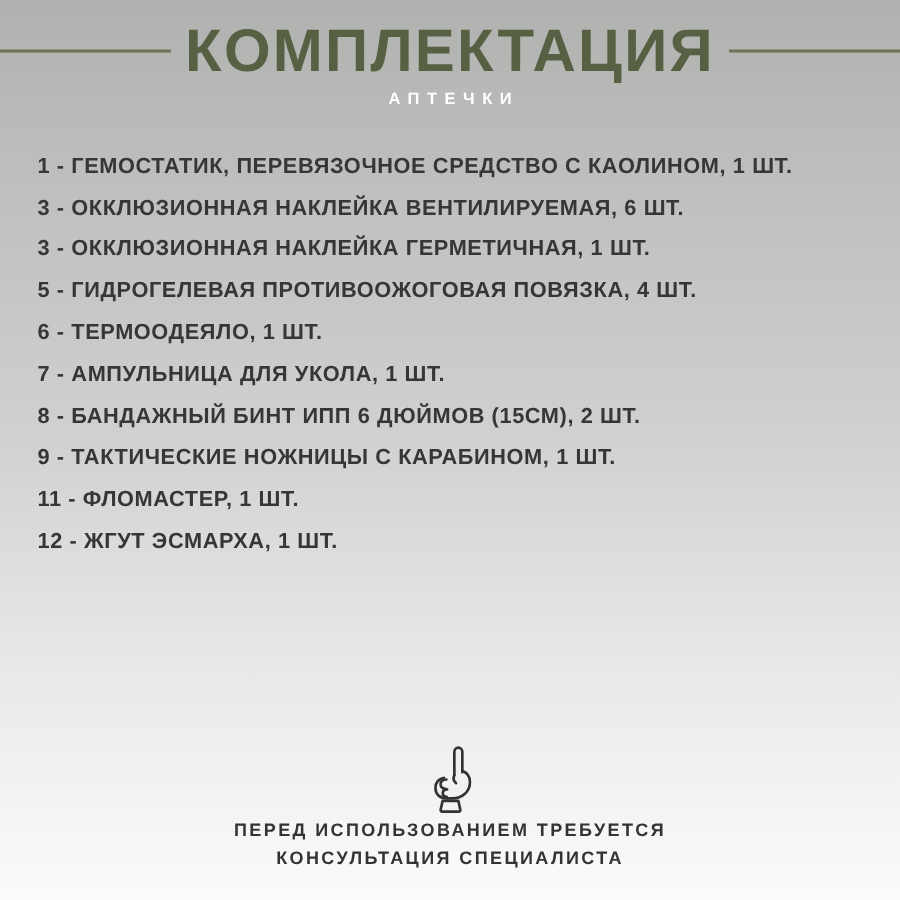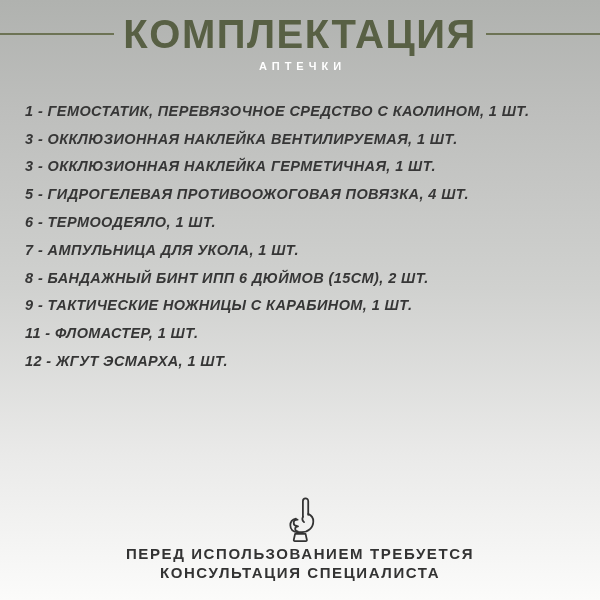--- a/index.html
+++ b/index.html
@@ -25,47 +25,47 @@
     font-size: 11px; font-weight: 700; letter-spacing: 5px; text-indent: 5px;
     color: #ffffff;
   }
 
   
   .list { position: absolute; top: 97px; left: 25px; right: 6px; }
   .row {
     height: 27.8px;
     display: flex; align-items: center;
     font-size: 14.5px; font-weight: 700; letter-spacing: 0.4px;
-    color: #363636; white-space: nowrap; font-style: italic;
+    color: #363636; white-space: nowrap;
   }
 
   
   .hand-wrap { position: absolute; top: 495px; left: 0; width: 600px; text-align: center; }
   .note {
     position: absolute; top: 544px; left: 0; width: 600px;
     text-align: center;
-    font-size: 15px; font-weight: 700; letter-spacing: 1.6px;
+    font-size: 12px; font-weight: 700; letter-spacing: 1.6px;
     line-height: 19px; color: #333333;
   }
 </style>
 </head>
 <body>
 
 <div class="header">
   <div class="title-row">
     <div class="rule"></div>
     <h1 class="title">КОМПЛЕКТАЦИЯ</h1>
     <div class="rule"></div>
   </div>
   <div class="subtitle">АПТЕЧКИ</div>
 </div>
 
 <div class="list">
   <div class="row">1 - ГЕМОСТАТИК, ПЕРЕВЯЗОЧНОЕ СРЕДСТВО С КАОЛИНОМ, 1 ШТ.</div>
-  <div class="row">3 - ОККЛЮЗИОННАЯ НАКЛЕЙКА ВЕНТИЛИРУЕМАЯ, 1 ШТ.</div>
+  <div class="row">3 - ОККЛЮЗИОННАЯ НАКЛЕЙКА ВЕНТИЛИРУЕМАЯ, 6 ШТ.</div>
   <div class="row">3 - ОККЛЮЗИОННАЯ НАКЛЕЙКА ГЕРМЕТИЧНАЯ, 1 ШТ.</div>
   <div class="row">5 - ГИДРОГЕЛЕВАЯ ПРОТИВООЖОГОВАЯ ПОВЯЗКА, 4 ШТ.</div>
   <div class="row">6 - ТЕРМООДЕЯЛО, 1 ШТ.</div>
   <div class="row">7 - АМПУЛЬНИЦА ДЛЯ УКОЛА, 1 ШТ.</div>
   <div class="row">8 - БАНДАЖНЫЙ БИНТ ИПП 6 ДЮЙМОВ (15СМ), 2 ШТ.</div>
   <div class="row">9 - ТАКТИЧЕСКИЕ НОЖНИЦЫ С КАРАБИНОМ, 1 ШТ.</div>
   <div class="row">11 - ФЛОМАСТЕР, 1 ШТ.</div>
   <div class="row">12 - ЖГУТ ЭСМАРХА, 1 ШТ.</div>
 </div>
 

